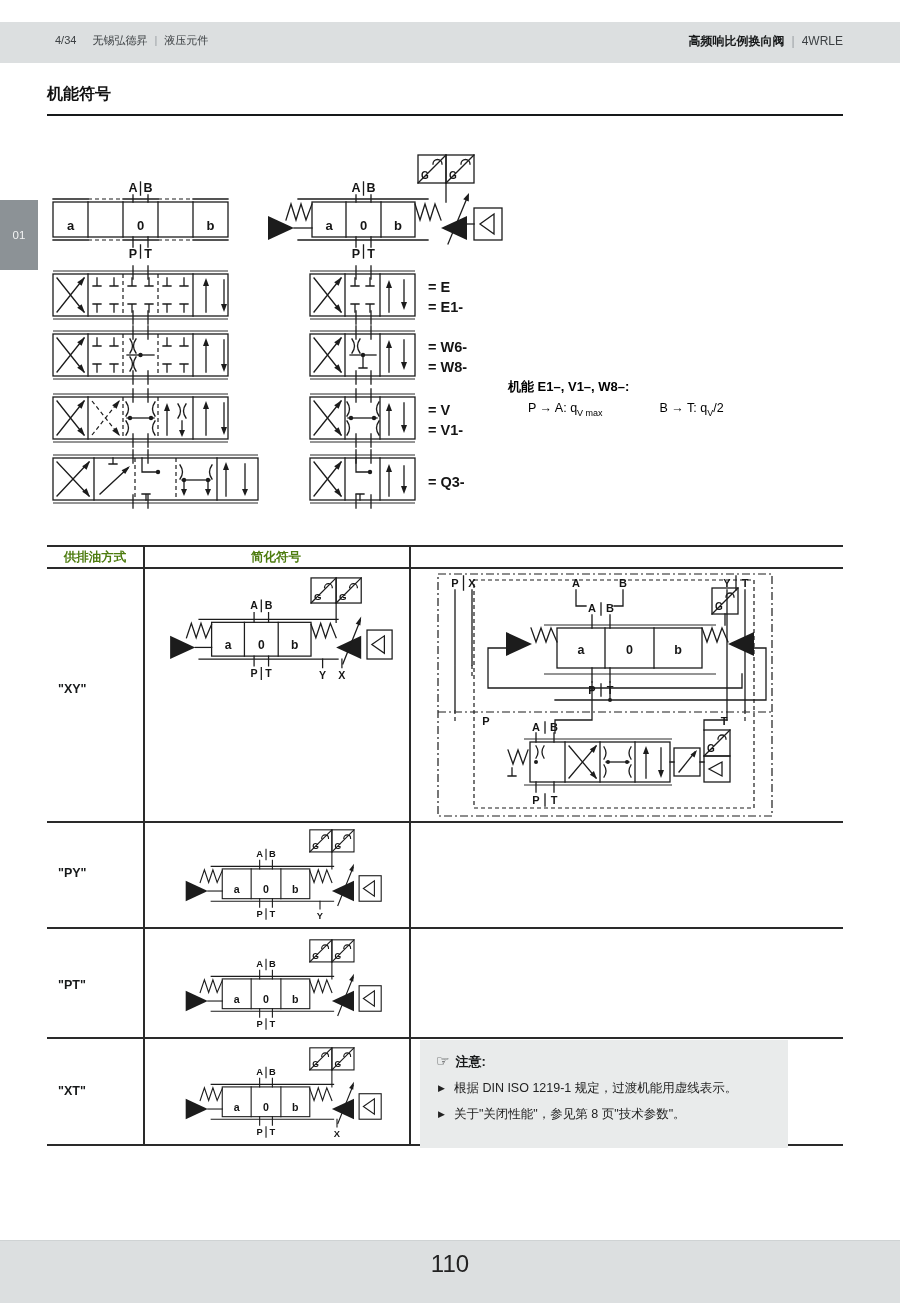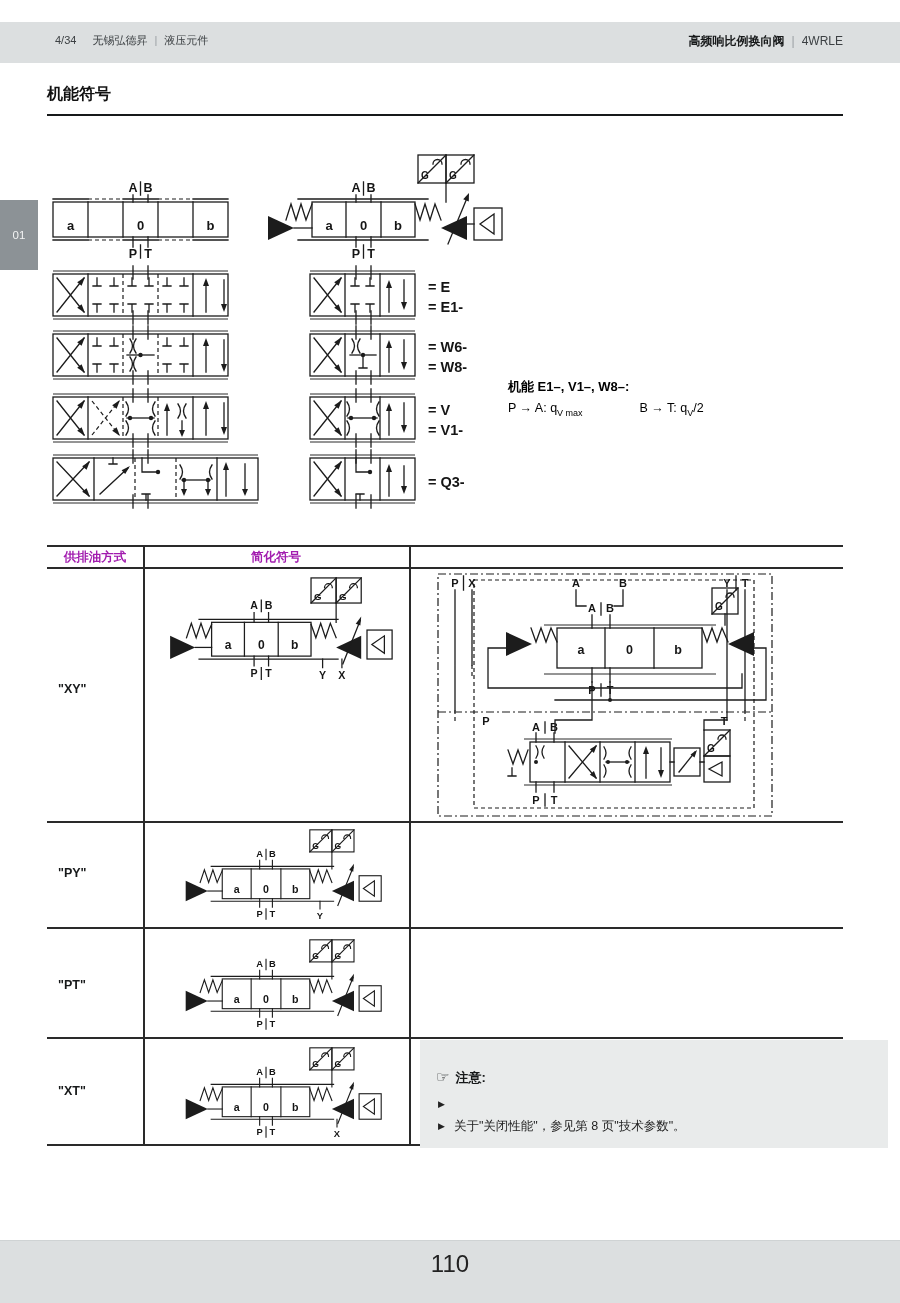--- a/index.html
+++ b/index.html
@@ -10,28 +10,28 @@
   .hdr-right{position:absolute;right:57px;top:33px;font-size:12px;color:#3c4043;text-align:left;}
   .hdr-right .bold{font-weight:bold;color:#17191a;}
   .sep{color:#9aa0a3;padding:0 7px;}
   .side-tab{position:absolute;left:0;top:200px;width:38px;height:70px;background:#8c9296;
             display:flex;align-items:center;justify-content:center;color:#f2f3f3;font-size:11.5px;}
   .page-title{position:absolute;left:47px;top:84px;font-size:16px;font-weight:bold;color:#111;}
   .title-rule{position:absolute;left:47px;top:114px;width:796px;height:2px;background:#17191a;}
   .fn-note{position:absolute;left:508px;top:378px;width:290px;font-size:12.5px;color:#000000;}
   .fn-note .fn-title{font-weight:bold;font-size:13px;margin-bottom:5px;}
   .fnrow{margin-bottom:4px;}
-  .fnrow .c1{display:inline-block;width:128px;}
+  .fnrow .c1{display:inline-block;width:128px;margin-left:20px;}
   .fn-note sub{font-size:9px;}
   .hline,.vline{position:absolute;background:#2a2a2a;}
-  .th{position:absolute;font-size:12.5px;font-weight:bold;color:#a21caf;text-align:center;}
+  .th{position:absolute;font-size:12.5px;font-weight:bold;color:#4d7c0f;text-align:center;}
   .rowlab{position:absolute;left:58px;font-size:12.5px;font-weight:bold;color:#17191a;}
   .svgabs{position:absolute;}
-  .notice{position:absolute;left:420px;top:1040px;width:468px;height:108px;background:#e9ebeb;
-          box-sizing:border-box;padding:28px 16px;}
+  .notice{position:absolute;left:420px;top:1040px;width:368px;height:108px;background:#e9ebeb;
+          box-sizing:border-box;padding:12px 16px;}
   .notice .ntitle{font-weight:bold;font-size:13px;color:#17191a;margin-bottom:9px;}
   .notice .hand{font-size:15px;margin-right:6px;}
   .nbullet{font-size:12.5px;color:#222;margin-bottom:9px;display:flex;}
   .nbullet .mark{font-size:9px;margin:3px 9px 0 2px;}
   .footer-band{position:absolute;left:0;top:1240px;width:900px;height:63px;background:#dcdfe0;border-top:1px solid #cfd3d4;}
   .page-num{position:absolute;left:0;top:1250px;width:900px;text-align:center;font-size:24px;color:#222;}
   svg .s{stroke:#1c1c1c;stroke-width:1.3;fill:none;stroke-linecap:square;}
   svg .sthin{stroke:#2a2a2a;stroke-width:1;fill:none;}
   svg .sd{stroke:#1c1c1c;stroke-width:1.2;fill:none;stroke-dasharray:4,3;}
   svg .sdd{stroke:#1c1c1c;stroke-width:1.2;fill:none;stroke-dasharray:8,3,2,3;}
@@ -506,20 +506,21 @@
       <path class="s" d="M246,192H250 M276,192H280 M303,150H280 V160"></path>
     </g>
   </svg>
 
   <div class="notice">
     <div class="ntitle">
       <span class="hand">☞</span><span>注意:</span>
     </div>
     <div class="nbullet">
       <span class="mark">▶</span>
+      <span>根据 DIN ISO 1219-1 规定，过渡机能用虚线表示。</span>
     </div>
     <div class="nbullet">
       <span class="mark">▶</span>
       <span>关于"关闭性能"，参见第 8 页"技术参数"。</span>
     </div>
   </div>
 
   <div class="footer-band"></div>
   <div class="page-num">110</div>
 

